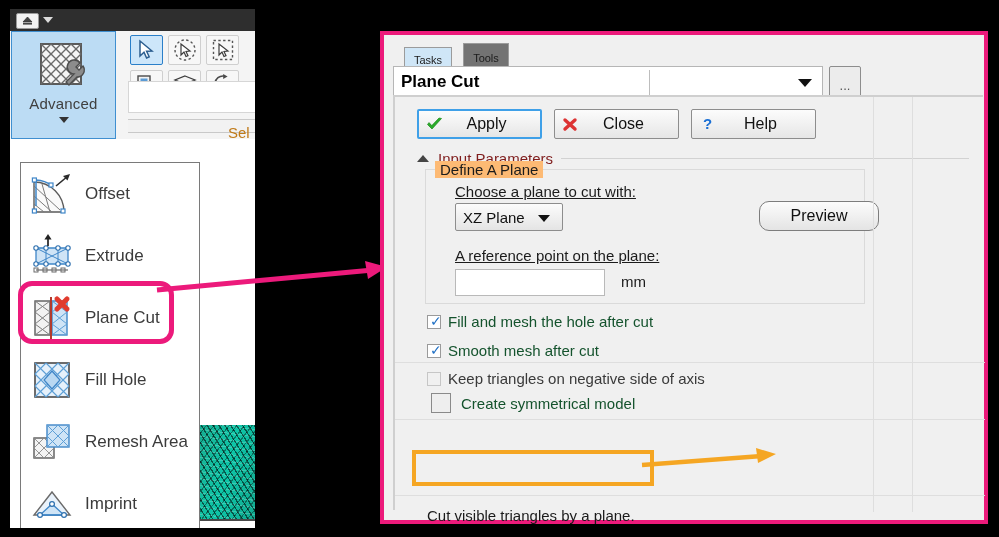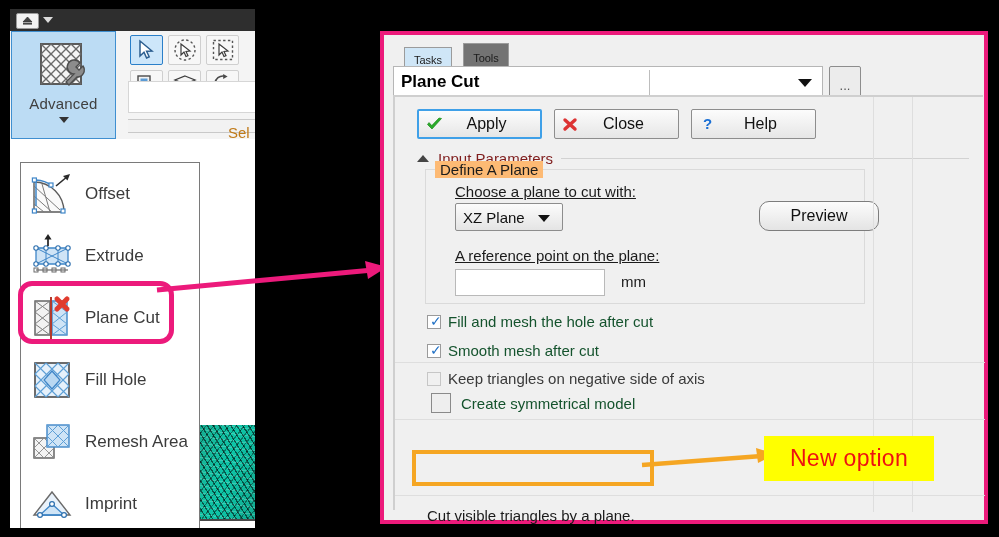--- a/index.html
+++ b/index.html
@@ -448,17 +448,14 @@
     </div>
   </div>
 
   <div class="sym-highlight"></div>
 
   <svg class="orange-arrow" viewBox="0 0 150 45">
     <path d="M2 25 L122 16" stroke="#f5a623" stroke-width="4.5" fill="none"></path>
     <path d="M136 14 L116 8 L118 23 Z" fill="#f5a623"></path>
   </svg>
 
-  <div class="new-option">
-    <span>New option</span>
-  </div>
 
 </div>
 
 </body></html>

